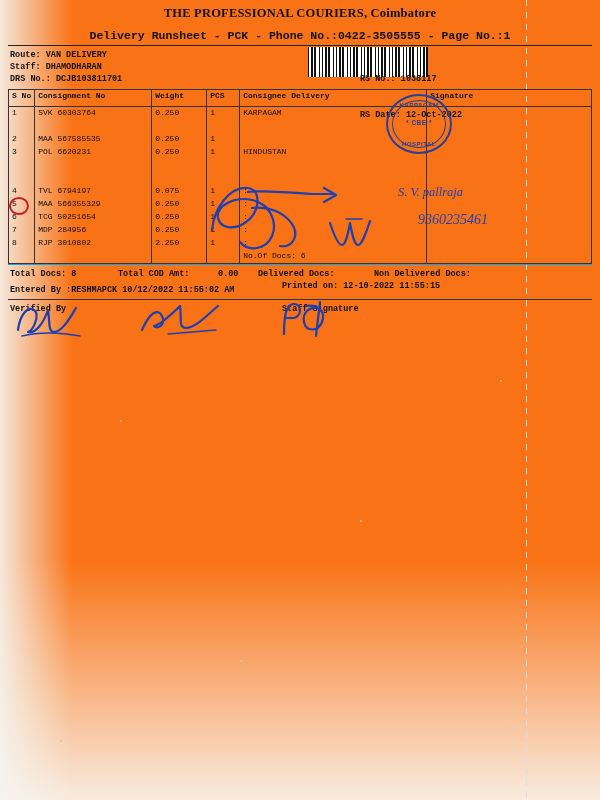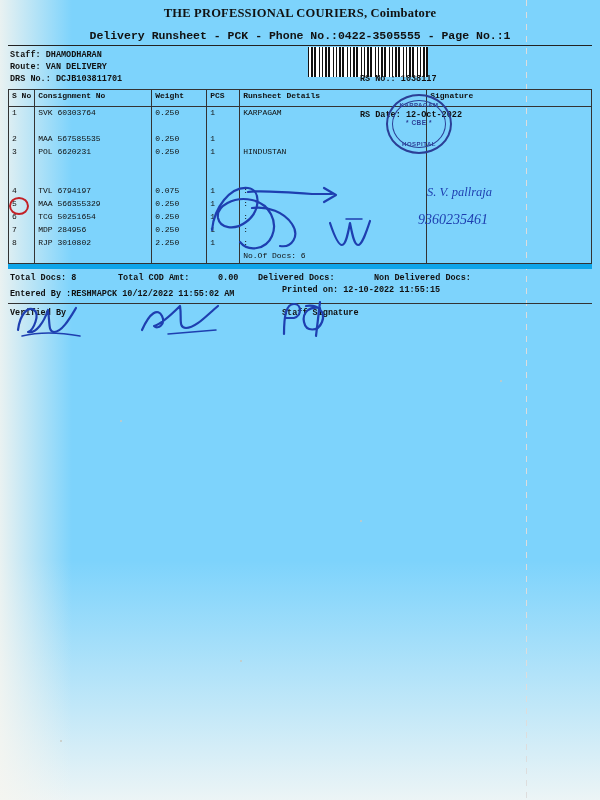--- a/index.html
+++ b/index.html
@@ -12,21 +12,21 @@
     height: 800px;
     position: relative;
     font-family: "Liberation Sans", sans-serif;
     color: #111;
     overflow: hidden;
   }
   
   #page {
     position: absolute;
     inset: 0;
-    background: #7dd3fc;
+    background: #f97316;
   }
   #scan-tint {
     position: absolute;
     inset: 0;
     background:
       linear-gradient(90deg, rgba(245,245,240,0.9) 0%, rgba(255,255,255,0) 12%),
       linear-gradient(180deg, rgba(255,255,255,0) 70%, rgba(248,248,245,0.9) 100%);
     pointer-events: none;
   }
   .doc {
@@ -106,21 +106,21 @@
   .c-cn  { width: 110px; }
   .c-wt  { width: 48px; }
   .c-pcs { width: 26px; margin-top: 44px; }
   .c-cons{ width: 180px; }
   .c-sig { }
   .group-end td { border-bottom: 1px solid #333; }
   .totals {
     font-family: "Liberation Mono", monospace;
     font-size: 8.5px;
     font-weight: bold;
-    border-top: 5px solid #0ea5e9;
+    border-top: 1px solid #0ea5e9;
     border-bottom: 1px solid #333;
     padding: 3px 2px;
     line-height: 12px;
     position: relative;
   }
   .totals .col2 { position: absolute; left: 110px; top: 3px; }
   .totals .col3 { position: absolute; left: 210px; top: 3px; }
   .totals .col4 { position: absolute; left: 366px; top: 3px; }
   .totals .l2 { margin-top: 4px; }
   .totals .l2b { position: absolute; left: 274px; top: 15px; text-align: right; }
@@ -197,38 +197,38 @@
 
   <div class="fold"></div>
 
   <div class="doc">
 
     <div class="title">THE PROFESSIONAL COURIERS, Coimbatore</div>
     <div class="subtitle">Delivery Runsheet - PCK - Phone No.:0422-3505555 - Page No.:1</div>
     <div class="hr"></div>
 
     <div class="meta">
+      <div>Route: VAN DELIVERY</div>
       <div>Staff: DHAMODHARAN</div>
-      <div>Route: VAN DELIVERY</div>
       <div>DRS No.: DCJB103811701</div>
       <div class="barcode"></div>
       <div class="right">
         <div>RS No.: 1038117</div>
         <div>RS Date: 12-Oct-2022</div>
       </div>
     </div>
 
     <table class="grid">
       <thead>
         <tr>
           <th class="c-sno">S No</th>
           <th class="c-cn">Consignment No</th>
           <th class="c-wt">Weight</th>
           <th class="c-pcs">PCS</th>
-          <th class="c-cons">Runsheet Details</th>
+          <th class="c-cons">Consignee Delivery</th>
           <th class="c-sig">Signature</th>
         </tr>
       </thead>
       <tbody id="table-body">
           <tr>
             <td class="c-sno">1</td>
             <td class="c-cn">SVK 60303764</td>
             <td class="c-wt">0.250</td>
             <td class="c-pcs">1</td>
             <td class="c-cons">KARPAGAM</td>
@@ -358,21 +358,21 @@
 
   <svg class="ink" style="left:326px; top:215px; width:48px; height:38px;" viewBox="0 0 48 38">
     <path class="scrawl" d="M4,8 C8,20 12,30 16,30 C20,30 22,18 24,8 C26,18 28,30 32,30 C36,30 40,18 44,6"></path>
     <path class="scrawl-thin" d="M20,4 L36,4"></path>
   </svg>
 
   <svg class="ink" style="left:8px; top:196px; width:22px; height:20px;" viewBox="0 0 22 20">
     <ellipse class="scrawl-red" cx="11" cy="10" rx="9" ry="8"></ellipse>
   </svg>
 
-  <div class="hand-text" style="left:398px; top:185px; font-size:12.5px;margin-left:29px;">S. V. pallraja</div>
+  <div class="hand-text" style="left:398px; top:185px; font-size:12.5px;">S. V. pallraja</div>
   <div class="hand-text" style="left:418px; top:212px; font-size:14px;">9360235461</div>
 
   <svg class="ink" style="left:14px; top:300px; width:70px; height:42px;" viewBox="0 0 70 42">
     <path class="scrawl" d="M4,30 C6,14 14,6 20,10 C26,14 20,30 14,32 C22,34 30,22 34,10 C36,22 34,32 40,32 C48,32 56,18 62,8"></path>
     <path class="scrawl-thin" d="M8,36 C24,32 44,32 66,36"></path>
   </svg>
 
   <svg class="ink" style="left:138px; top:300px; width:84px; height:40px;" viewBox="0 0 84 40">
     <path class="scrawl" d="M4,30 C12,12 20,8 24,16 C28,24 20,30 16,26 C24,24 34,14 42,6 C44,18 40,28 48,28 C58,28 70,14 80,6"></path>
     <path class="scrawl-thin" d="M30,34 L78,30"></path>

